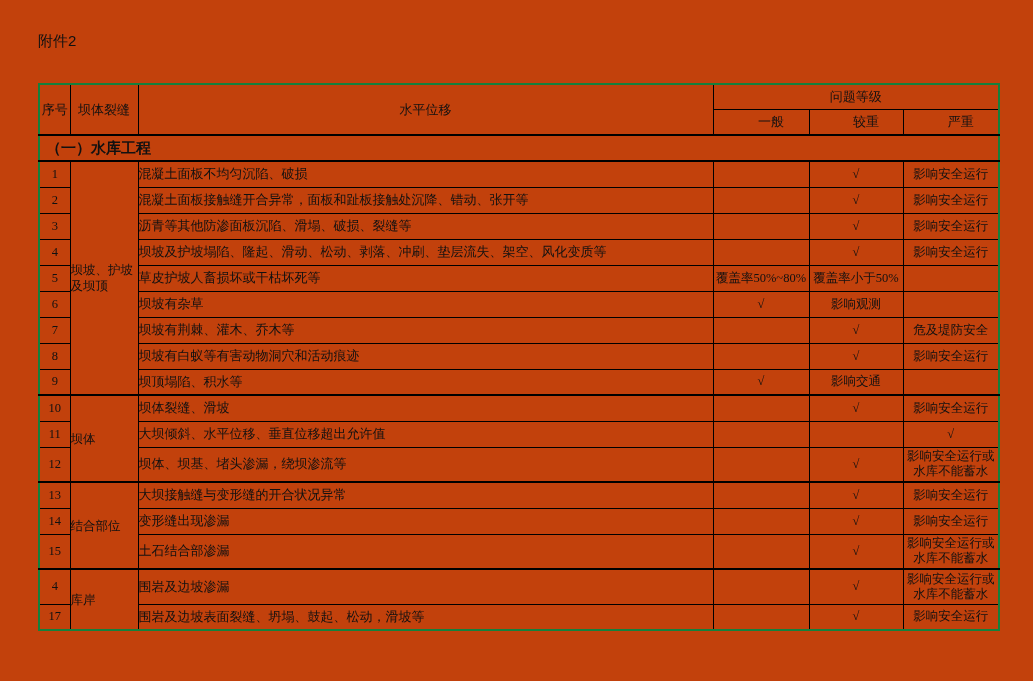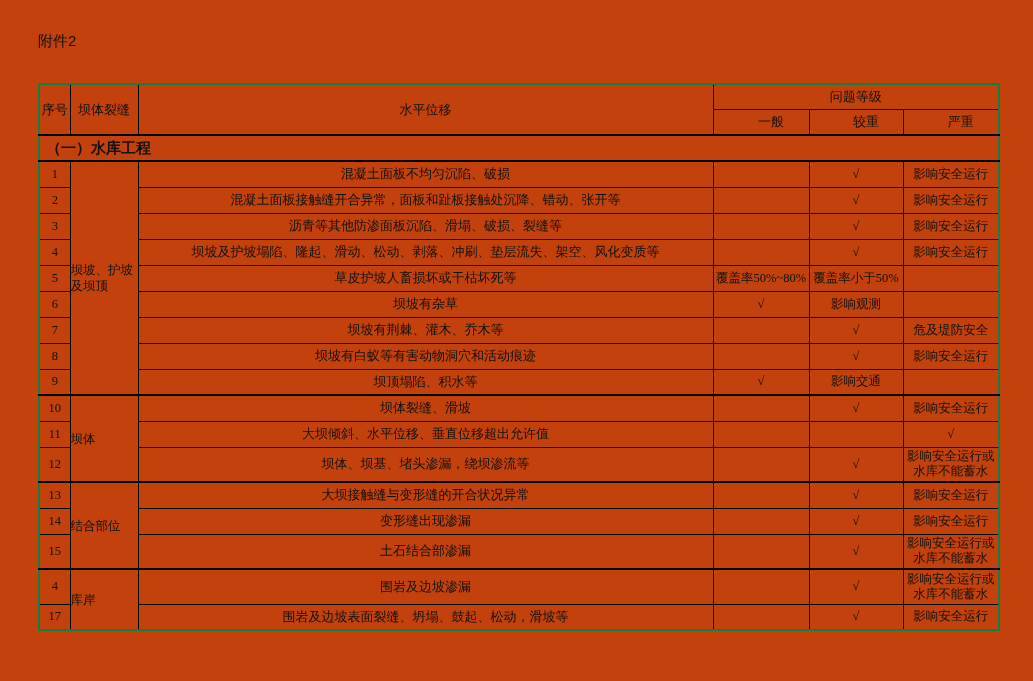--- a/index.html
+++ b/index.html
@@ -74,21 +74,21 @@
     text-align: center;
     font-size: 12.5px;
   }
   .c-item {
     text-align: left;
     font-size: 12.5px;
     line-height: 16px;
     padding: 0 1px;
   }
   .c-desc {
-    text-align: center;
+    text-align: left;
     font-size: 13px;
     padding-left: 5px;
     padding-right: 3px;
   }
   .c-grade {
     text-align: center;
     font-size: 12.5px;
     line-height: 15px;
     padding: 0 2px;
   }

